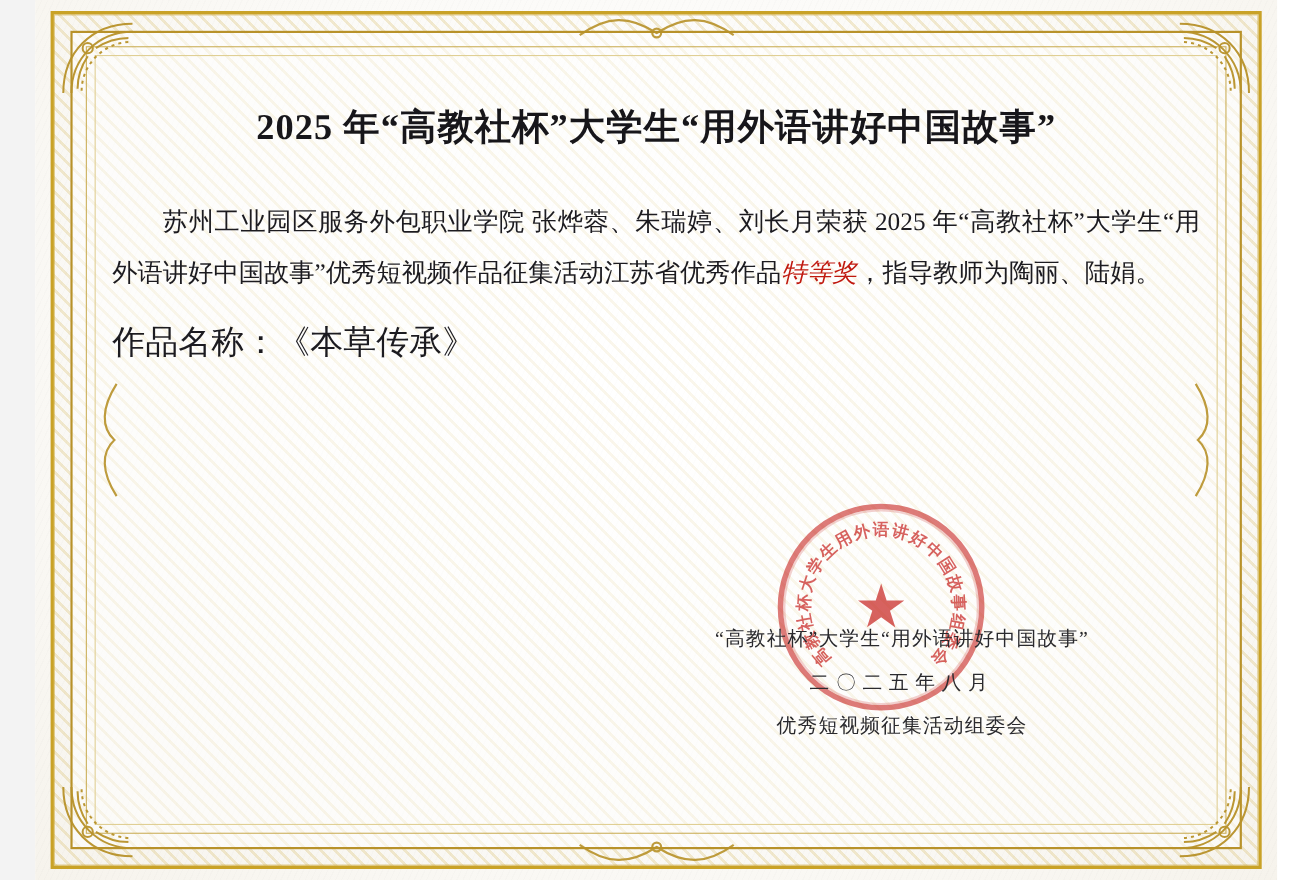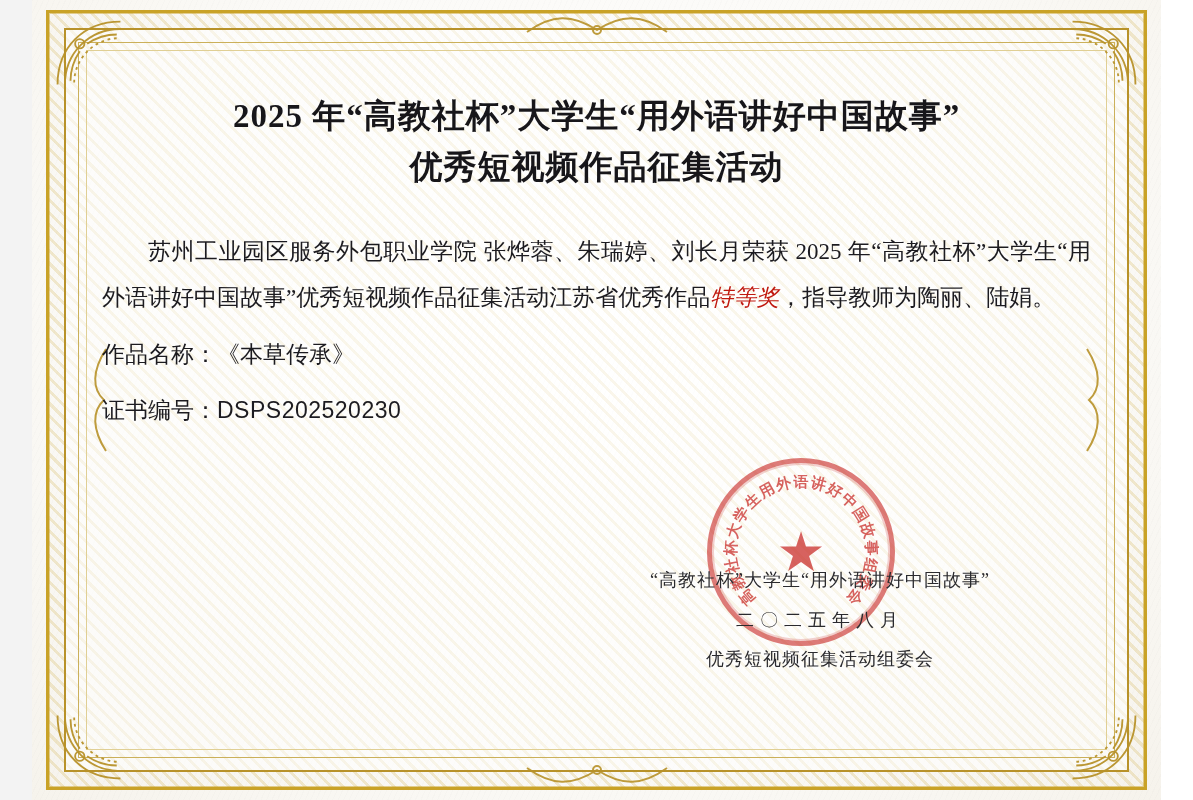--- a/index.html
+++ b/index.html
@@ -168,21 +168,21 @@
     font-family: "Liberation Serif", "DejaVu Serif", serif;
   }
   .body-text p {
     margin: 0;
   }
   .para-indent { text-indent: 2em; }
   .award-red { color: #c0190f; font-style: italic; }
 
   .field-line {
     margin-top: 12px;
-    font-size: 23px;
+    font-size: 30px;
     line-height: 1.9;
     color: #1c1b20;
   }
   .field-value-mono {
     font-family: "Liberation Sans", sans-serif;
     letter-spacing: 0.5px;
   }
 
   
   .signature {
@@ -314,34 +314,30 @@
     <div class="edge-orn rightmid">
       <svg width="110" height="22" viewBox="0 0 110 22" fill="none" stroke="currentColor" stroke-width="2">
         <path d="M4 16 C26 2 44 2 55 14 C66 2 84 2 106 16"></path>
       </svg>
     </div>
 
     <div class="content">
 
       <div class="title-line title-1">2025 年“高教社杯”大学生“用外语讲好中国故事”</div>
 
-      <div class="title-line title-2">优秀短视频作品征集活动</div>
 
 
       <div class="body-text">
         <p class="para-indent"><span>苏州工业园区服务外包职业学院 张烨蓉、朱瑞婷、刘长月荣获 2025 年“高教社杯”大学生“用外语讲好中国故事”优秀短视频作品征集活动江苏省优秀作品</span><span class="award-red">特等奖</span><span>，指导教师为陶丽、陆娟。</span></p>
       </div>
 
       <div class="field-line">
         <span>作品名称：</span><span>《本草传承》</span>
       </div>
 
-      <div class="field-line">
-        <span>证书编号：</span><span class="field-value-mono">DSPS202520230</span>
-      </div>
 
       <div class="seal">
         <div class="seal-text" id="seal-ring">
             <span class="seal-char" style="transform: rotate(-220deg) translate(70px) rotate(90deg) translate(-50%, -50%);">高</span>
             <span class="seal-char" style="transform: rotate(-205.556deg) translate(70px) rotate(90deg) translate(-50%, -50%);">教</span>
             <span class="seal-char" style="transform: rotate(-191.111deg) translate(70px) rotate(90deg) translate(-50%, -50%);">社</span>
             <span class="seal-char" style="transform: rotate(-176.667deg) translate(70px) rotate(90deg) translate(-50%, -50%);">杯</span>
             <span class="seal-char" style="transform: rotate(-162.222deg) translate(70px) rotate(90deg) translate(-50%, -50%);">大</span>
             <span class="seal-char" style="transform: rotate(-147.778deg) translate(70px) rotate(90deg) translate(-50%, -50%);">学</span>
             <span class="seal-char" style="transform: rotate(-133.333deg) translate(70px) rotate(90deg) translate(-50%, -50%);">生</span>

